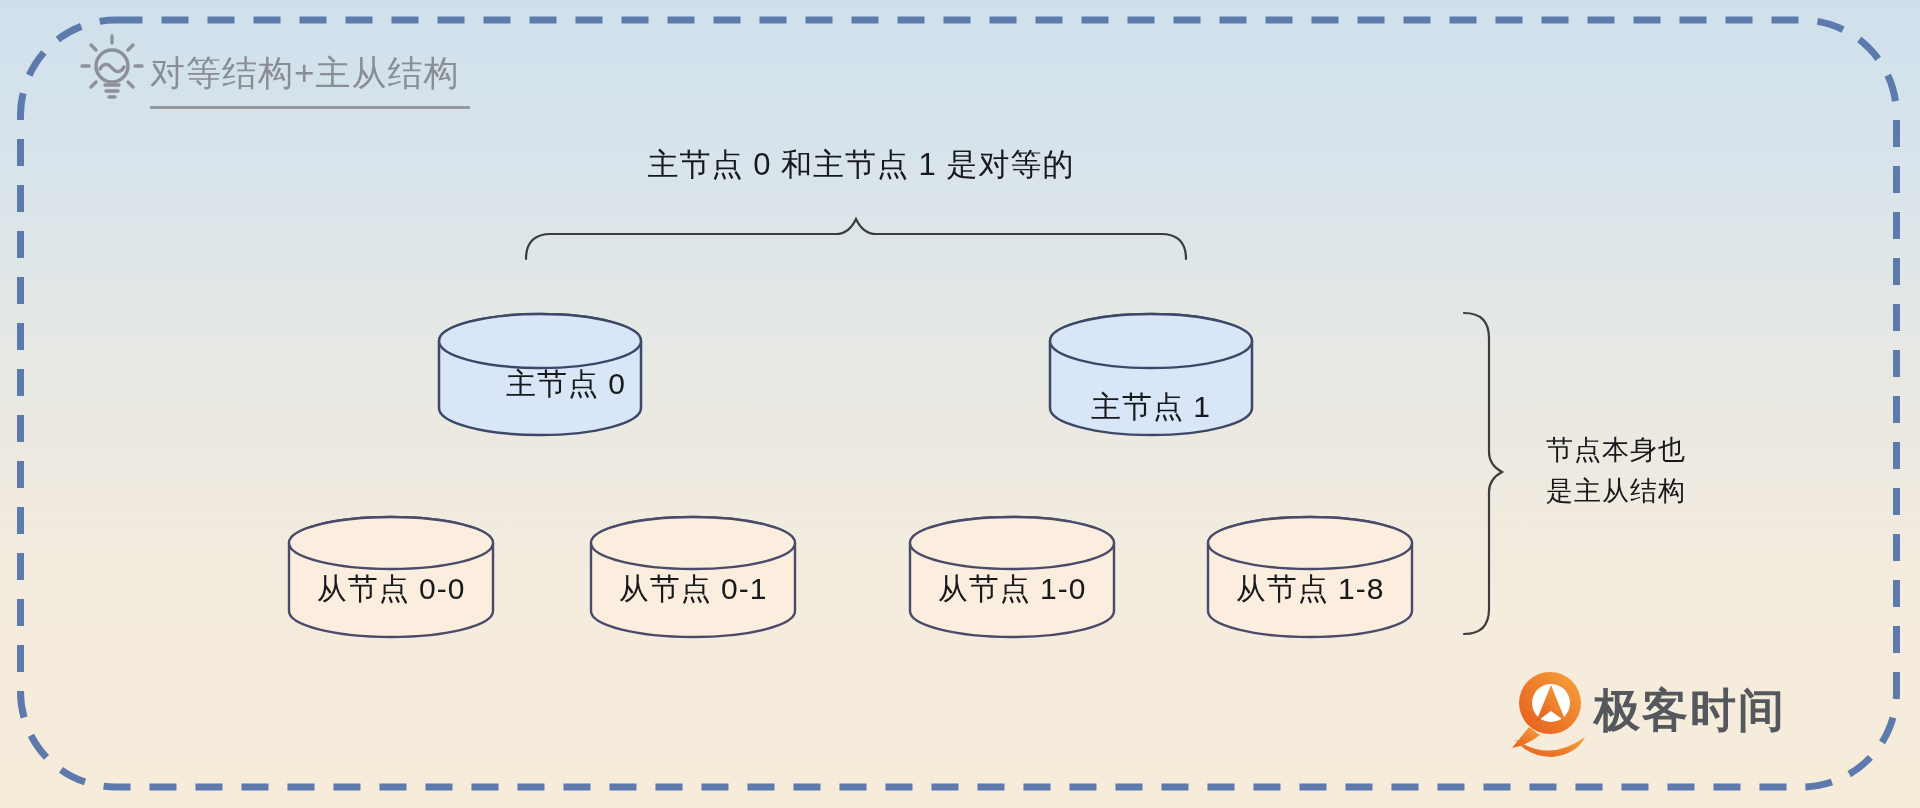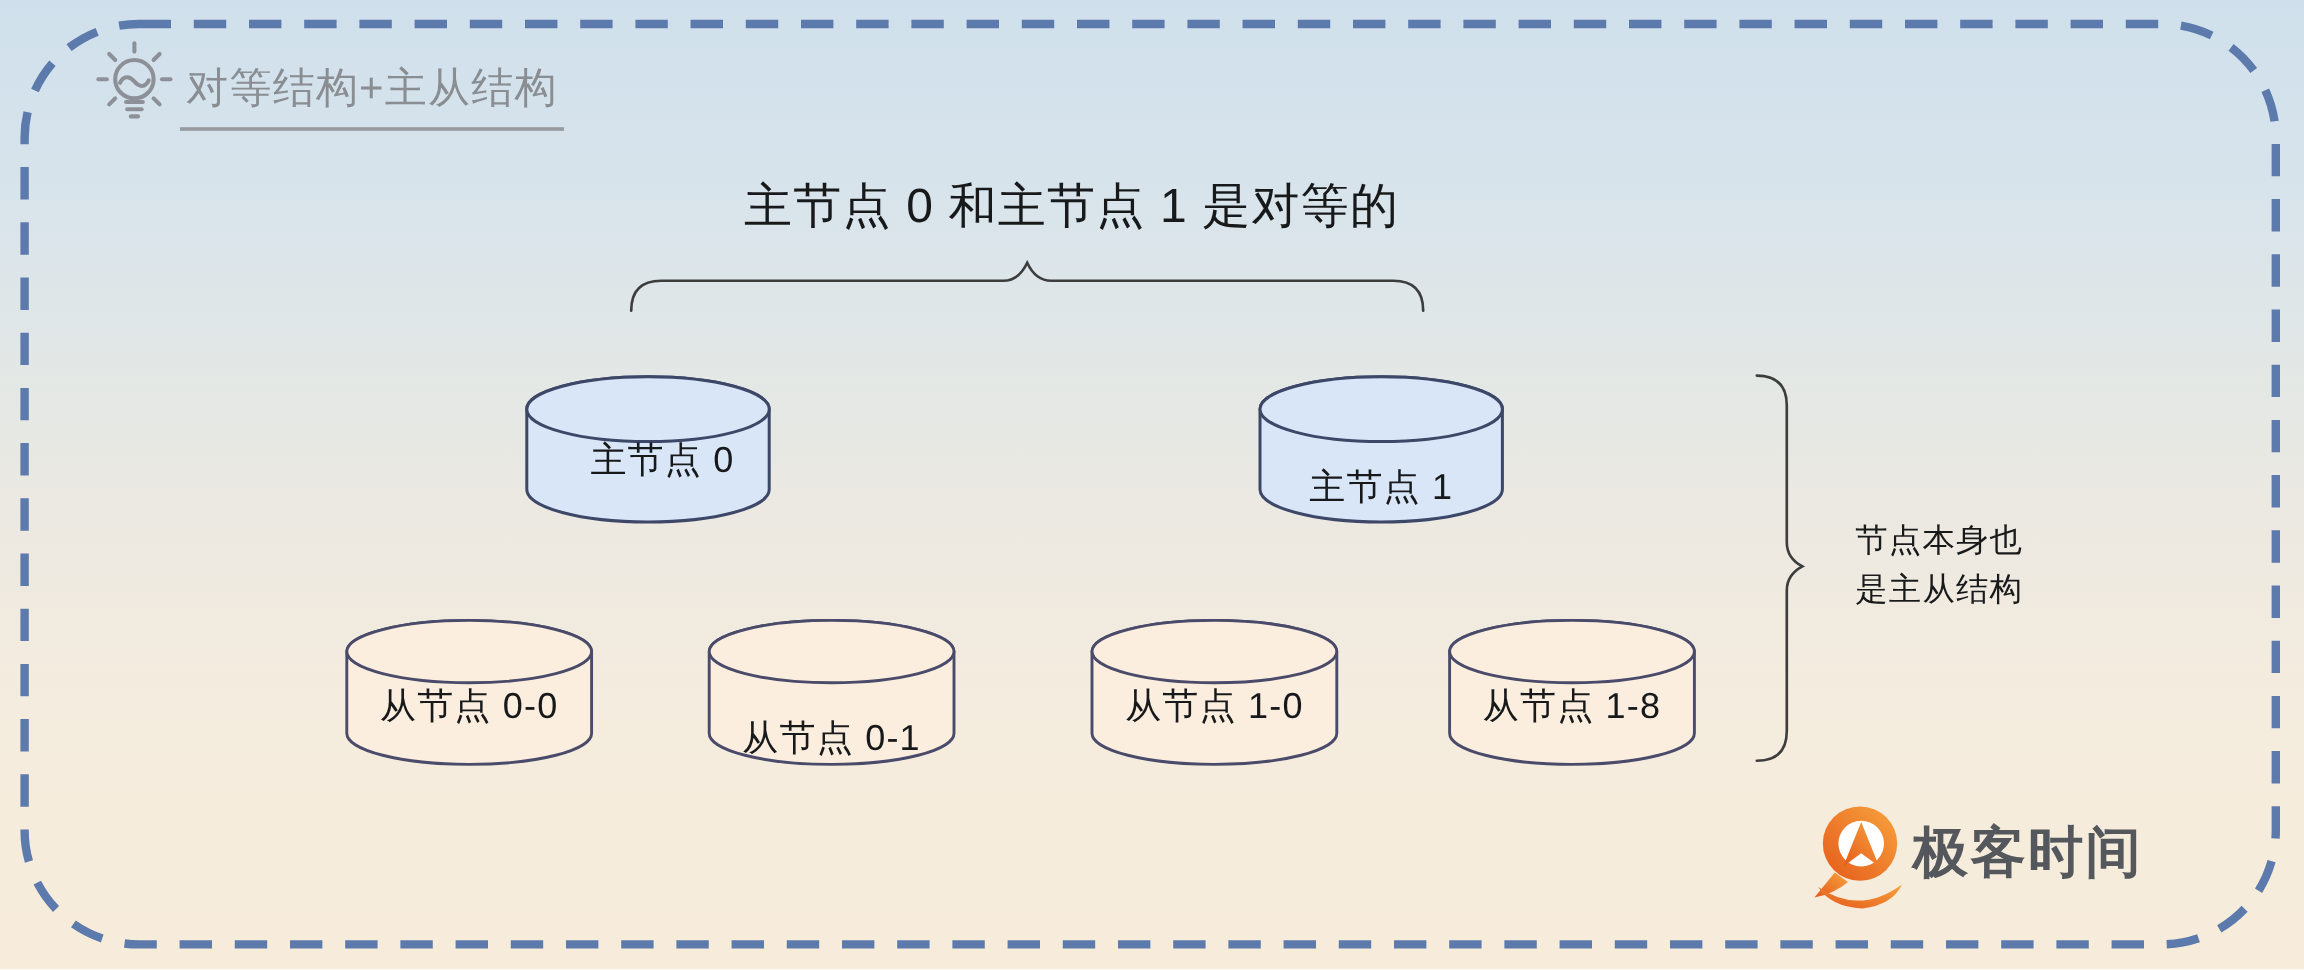--- a/index.html
+++ b/index.html
@@ -32,42 +32,41 @@
     white-space: nowrap;
   }
   .header-title {
     left: 150px; top: 50px;
     width: 320px;
     font-size: 35px;
     letter-spacing: 1px;
     color: #8a8e92;
     padding-bottom: 9px;
     border-bottom: 3px solid #96999d;
-    text-align: center;
   }
   .peer-caption {
     left: 620px; top: 144px;
     width: 482px;
     text-align: center;
-    font-size: 40px;
+    font-size: 31px;
     font-weight: 500;
     letter-spacing: 1px;
   }
   .node-label {
     width: 204px;
     text-align: center;
     font-size: 30px;
     font-weight: 500;
     line-height: 34px;
     letter-spacing: 1px;
   }
-  .master-0-label { left: 450px;  top: 367px; }
+  .master-0-label { left: 422px;  top: 367px; text-align: right; }
   .master-1-label { left: 1049px; top: 367px; margin-top: 23px; }
   .slave-00-label { left: 289px;  top: 572px; text-align: center; }
-  .slave-01-label { left: 591px;  top: 599px; }
+  .slave-01-label { left: 591px;  top: 572px; }
   .slave-10-label { left: 910px;  top: 572px; }
   .slave-11-label { left: 1208px; top: 572px; }
   .side-note {
     left: 1546px; top: 430px;
     font-size: 27px;
     font-weight: 500;
     line-height: 41px;
     letter-spacing: 1px;
     white-space: nowrap;
   }

